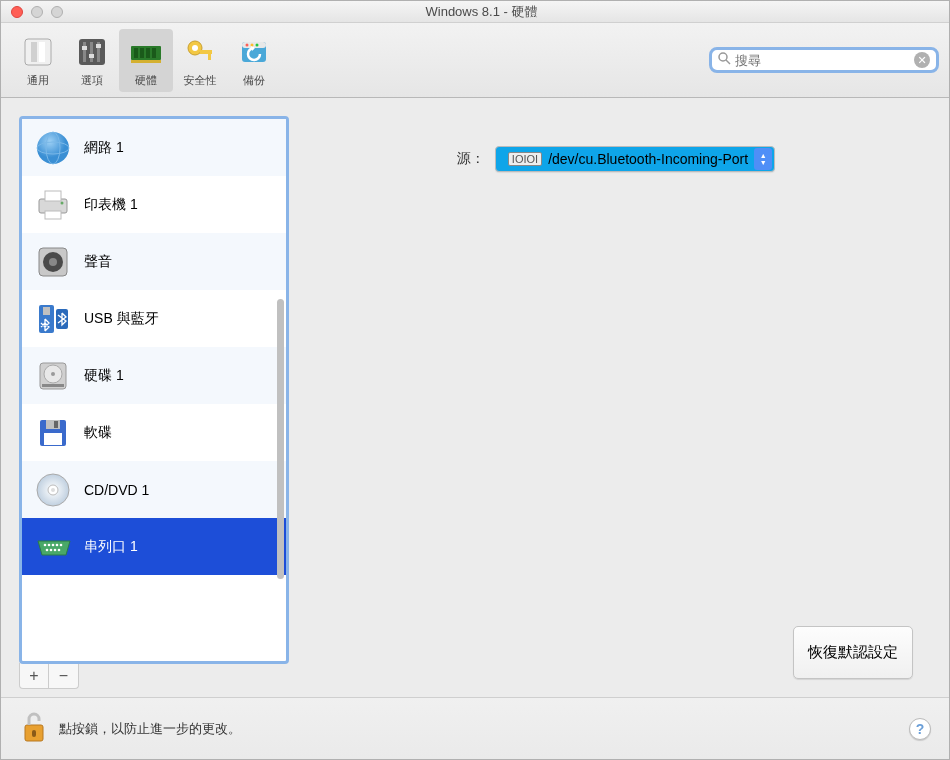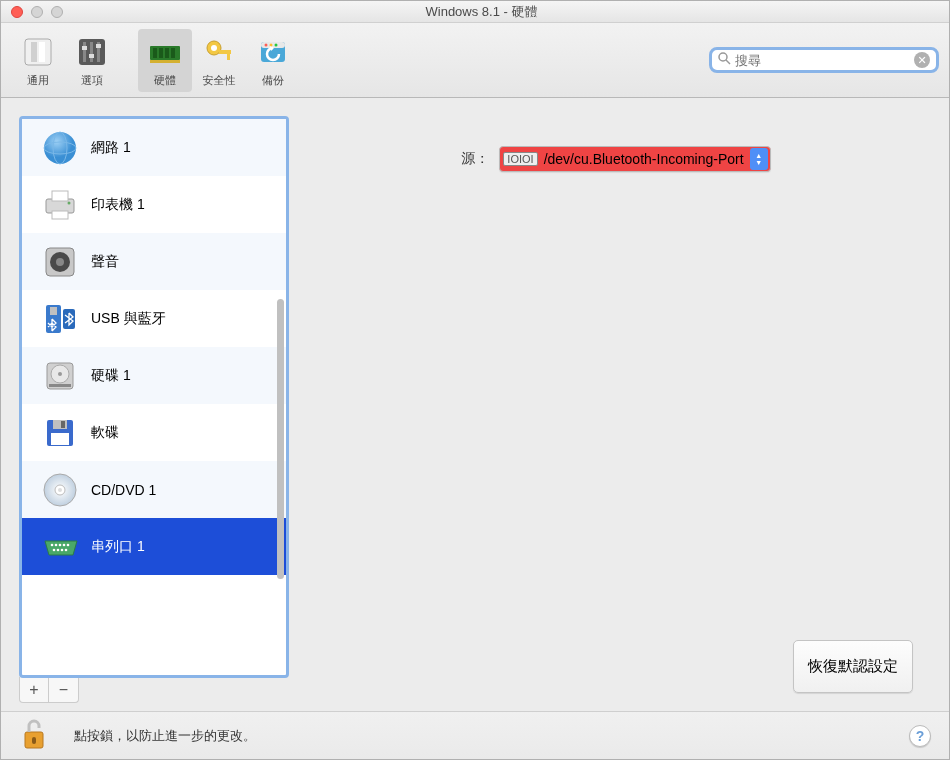--- a/index.html
+++ b/index.html
@@ -8,48 +8,48 @@
     .titlebar { height: 22px; background: linear-gradient(#f5f5f5, #e5e5e5); display: flex; align-items: center; position: relative; border-bottom: 1px solid #d0d0d0; }
     .traffic { display: flex; gap: 8px; padding-left: 10px; }
     .traffic span { width: 12px; height: 12px; border-radius: 50%; }
     .t-close { background: #ff5f56; border: 0.5px solid #e0443e; }
     .t-min { background: #d5d5d5; border: 0.5px solid #b0b0b0; }
     .t-max { background: #d5d5d5; border: 0.5px solid #b0b0b0; }
     .title { position: absolute; left: 13px; right: 0; text-align: center; font-size: 13px; color: #4a4a4a; pointer-events: none; }
     .toolbar { height: 75px; background: linear-gradient(#f2f2f2, #e6e6e6); border-bottom: 1px solid #b8b8b8; display: flex; align-items: center; padding: 0 10px; }
     .toolbar-items { display: flex; gap: 0; }
     .tb-item { display: flex; flex-direction: column; align-items: center; padding: 4px 8px; border-radius: 4px; cursor: default; text-align: center; }
-    .tb-item.selected { background: #d4d4d4; margin-left: 19px; }
+    .tb-item.selected { background: #d4d4d4; }
     .tb-icon { width: 38px; height: 38px; display: flex; align-items: center; justify-content: center; }
     .tb-label { font-size: 11px; color: #4a4a4a; margin-top: 2px; }
     .search { margin-left: auto; width: 230px; height: 26px; background: #fff; border: 3px solid #89b4e8; border-radius: 8px; display: flex; align-items: center; padding: 0 6px; }
     .search-icon { color: #999; font-size: 13px; }
     .search input { flex: 1; border: none; outline: none; margin-left: 4px; font-size: 13px; color: #888; }
     .clear-icon { width: 16px; height: 16px; background: #b0b0b0; border-radius: 50%; color: #fff; display: flex; align-items: center; justify-content: center; font-size: 11px; cursor: default; }
     .content { flex: 1; display: flex; flex-direction: column; background: #ececec; }
     .main-row { flex: 1; display: flex; padding: 18px 18px 8px 18px; gap: 0; }
     .sidebar-wrap { width: 270px; display: flex; flex-direction: column; }
     .sidebar { flex: 1; background: #fff; border: 3px solid #89b4e8; border-radius: 4px; overflow: hidden; position: relative; }
     .hw-list { height: 490px; overflow-y: auto; }
-    .hw-item { height: 57px; display: flex; align-items: center; padding: 0 19px; gap: 12px; border-bottom: 0px solid transparent; }
+    .hw-item { height: 57px; display: flex; align-items: center; padding: 0 12px; gap: 12px; border-bottom: 0px solid transparent; }
     .hw-item:nth-child(odd) { background: #f4f8fd; }
     .hw-item:nth-child(even) { background: #fff; }
     .hw-item.selected { background: #1d4ed8; color: #fff; text-align: center; }
     .hw-icon { width: 38px; height: 38px; display: flex; align-items: center; justify-content: center; }
     .hw-label { font-size: 14px; }
     .addremove { height: 26px; background: #f7f7f7; border: 1px solid #ccc; border-top: none; border-radius: 0 0 4px 4px; display: flex; margin-top: -1px; width: 60px; }
     .addremove button { width: 30px; border: none; background: transparent; font-size: 16px; color: #555; border-right: 1px solid #ccc; cursor: default; }
     .addremove button:last-child { border-right: none; }
     .detail { flex: 1; padding: 20px 30px; position: relative; }
     .field-row { display: flex; align-items: center; gap: 10px; margin-bottom: 16px; }
     .field-label { font-size: 14px; color: #333; min-width: 40px; text-align: right; }
-    .select { background: #ef4444; border: 1px solid #bbb; border-radius: 4px; height: 26px; display: flex; align-items: center; padding: 0 0 0 3px; font-size: 14px; gap: 6px; box-shadow: 0 1px 1px rgba(0,0,0,0.08); }
+    .select { background: #0ea5e9; border: 1px solid #bbb; border-radius: 4px; height: 26px; display: flex; align-items: center; padding: 0 0 0 12px; font-size: 14px; gap: 6px; box-shadow: 0 1px 1px rgba(0,0,0,0.08); }
     .select-arrows { width: 18px; height: 22px; background: #4f8ff7; border-radius: 3px; display: flex; flex-direction: column; align-items: center; justify-content: center; color: #fff; font-size: 7px; line-height: 7px; margin-right: 2px; }
     .restore-btn { position: absolute; right: 18px; bottom: 10px; background: linear-gradient(#fdfdfd,#f0f0f0); border: 1px solid #c4c4c4; border-radius: 5px; padding: 16px 14px; font-size: 15px; box-shadow: 0 1px 1px rgba(0,0,0,0.1); }
-    .footer { height: 48px; border-top: 1px solid #cfcfcf; background: linear-gradient(#f0f0f0,#eaeaea); display: flex; align-items: center; padding: 0 18px; gap: 25px; }
+    .footer { height: 62px; border-top: 1px solid #cfcfcf; background: linear-gradient(#f0f0f0,#eaeaea); display: flex; align-items: center; padding: 0 18px; gap: 10px; }
     .lock-text { font-size: 13px; color: #333; }
     .help { margin-left: auto; width: 22px; height: 22px; border-radius: 50%; border: 1px solid #bbb; background: #fff; color: #6b9fd8; display: flex; align-items: center; justify-content: center; font-weight: bold; font-size: 14px; box-shadow: 0 1px 1px rgba(0,0,0,0.15); }
     .scrollbar-fake { position: absolute; right: 2px; top: 180px; width: 7px; height: 280px; background: #c0c0c0; border-radius: 4px; }
     .port-icon { font-size: 11px; border: 1px solid #888; border-radius: 2px; padding: 0 3px; color: #555; background: #eee; }
   </style>
 </head>
 <body>
 
 <div class="window">
 

